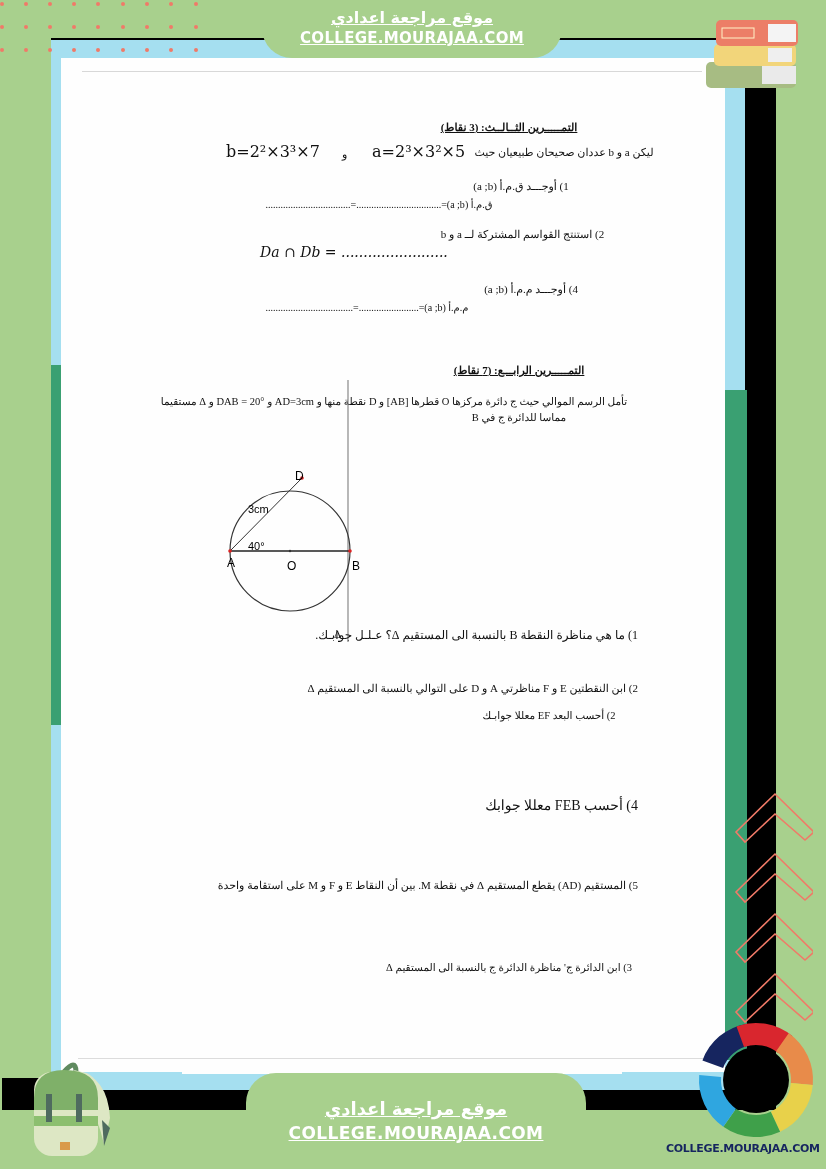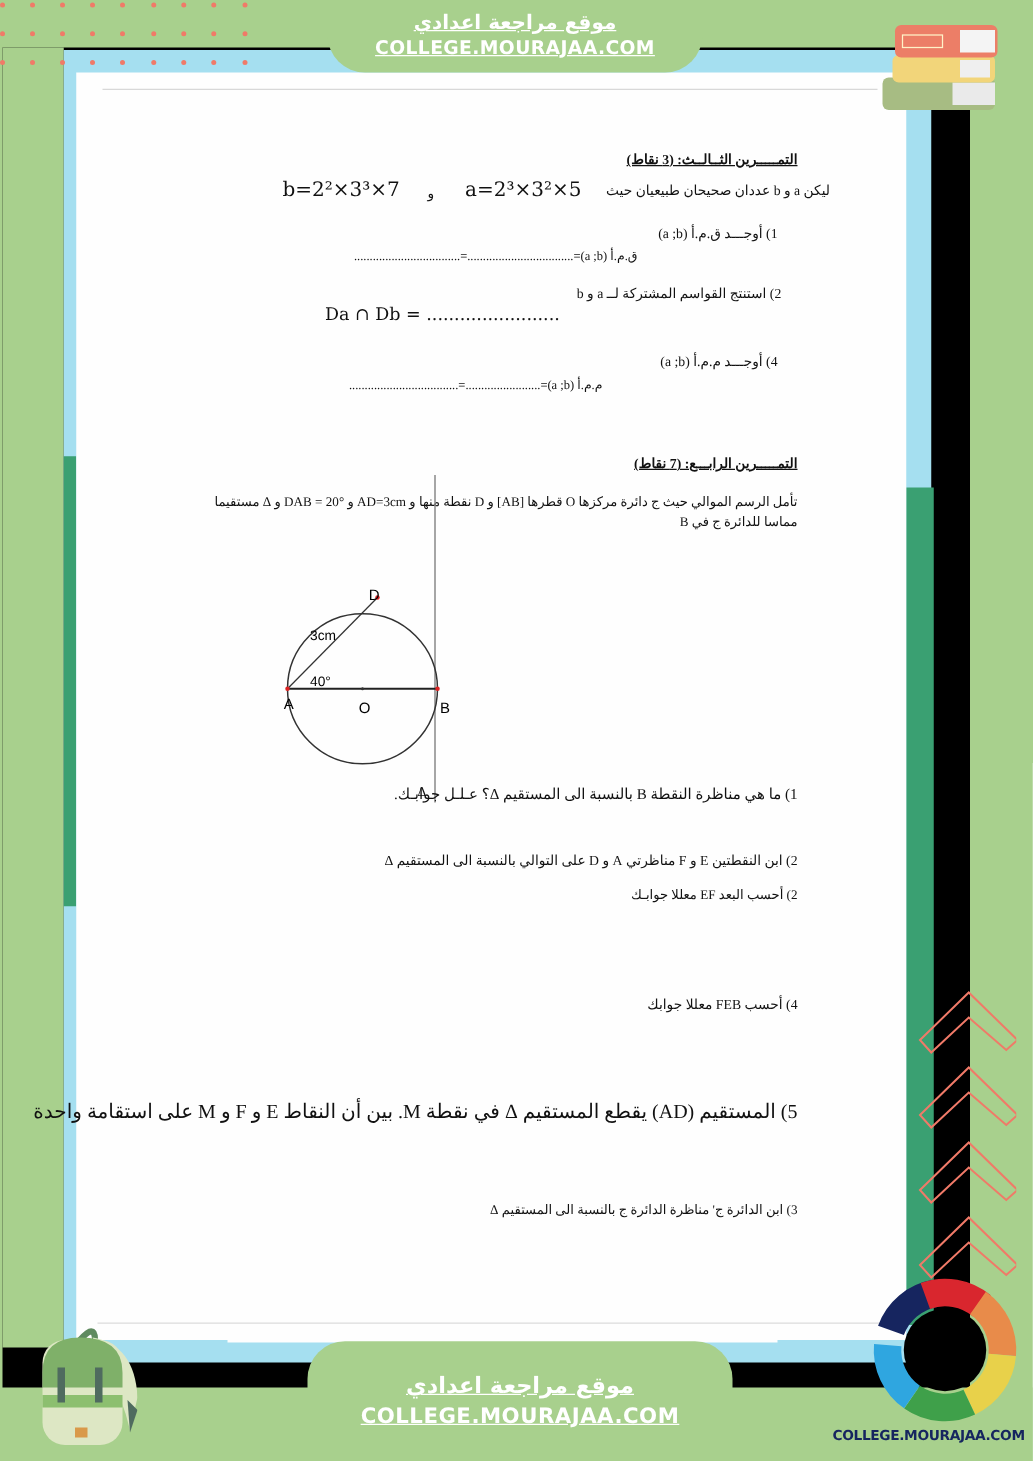--- a/index.html
+++ b/index.html
@@ -19,25 +19,25 @@
   .ruler { left:82px; top:71px; width:620px; height:1px; background:#d8d8d8; }
   .ruler-bottom { left:78px; top:1058px; width:630px; height:1px; background:#dcdcdc; }
   .dot { width:4px; height:4px; border-radius:50%; background:#f07a68; }
   .banner-top { left:262px; top:0; width:300px; height:58px; background:#a8d08d; border-radius:0 0 30px 30px; }
   .banner-bottom { left:246px; top:1073px; width:340px; height:96px; background:#a8d08d; border-radius:30px 30px 0 0; }
   .banner-text { color:#fff; text-align:center; font-weight:bold; text-decoration:underline; font-family:"DejaVu Sans", sans-serif; }
   .t-ar { font-size:16px; line-height:20px; }
   .t-en { font-size:15px; line-height:20px; letter-spacing:0.3px; }
   
   .doc { font-family:"Liberation Serif", serif; color:#111; }
-  .rtl { direction:rtl; text-align:right; unicode-bidi:plaintext; }
+  .rtl { direction:rtl; text-align:center; unicode-bidi:plaintext; }
   .h { font-weight:bold; text-decoration:underline; font-size:11px; }
   .line { font-size:11px; white-space:nowrap; }
   .math { font-family:"DejaVu Serif", serif; font-size:16px; }
-  .ital { font-family:"DejaVu Serif", serif; }
+  .ital { font-style:italic; font-family:"DejaVu Serif", serif; }
   .footer-logo-text { left:666px; top:1142px; width:150px; color:#16255f; font-weight:bold; font-size:11px; font-family:"DejaVu Sans", sans-serif; text-align:center; letter-spacing:-0.3px; }
 </style>
 </head>
 <body>
 
 <div class="abs black-frame"></div>
 <div class="abs green-top"></div>
 <div class="abs green-left"></div>
 <div class="abs green-right"></div>
 <div class="abs green-bottom"></div>
@@ -90,21 +90,21 @@
   <rect x="62" y="54" width="34" height="18" fill="#eaeaea"></rect>
   <rect x="14" y="32" width="82" height="22" rx="5" fill="#f2d57a"></rect>
   <rect x="68" y="36" width="24" height="14" fill="#efefef"></rect>
   <rect x="16" y="8" width="82" height="26" rx="5" fill="#ec7e67"></rect>
   <rect x="68" y="12" width="28" height="18" fill="#f4f4f4"></rect>
   <rect x="22" y="16" width="32" height="10" fill="none" stroke="#fff3c8" stroke-width="1"></rect>
 </svg>
 
 <div class="abs doc rtl h" style="left:380px;top:121px;width:258px">التمـــــرين الثــالــث: (3 نقاط)</div>
 
-<div class="abs doc rtl line" style="left:484px;top:146px;width:180px">ليكن a و b عددان صحيحان طبيعيان حيث</div>
+<div class="abs doc rtl line" style="left:474px;top:146px;width:180px">ليكن a و b عددان صحيحان طبيعيان حيث</div>
 <div class="abs doc math" style="left:372px;top:142px">a=2³×3²×5</div>
 <div class="abs doc line" style="left:342px;top:148px">و</div>
 <div class="abs doc math" style="left:226px;top:142px">b=2²×3³×7</div>
 
 <div class="abs doc rtl line" style="left:420px;top:180px;width:202px">1) أوجـــد ق.م.أ (a ;b)</div>
 <div class="abs doc rtl line" style="left:248px;top:199px;width:262px;font-size:10px">ق.م.أ (a ;b)=..................................=..................................</div>
 
 <div class="abs doc rtl line" style="left:420px;top:228px;width:205px">2) استنتج القواسم المشتركة لــ a و b</div>
 <div class="abs doc ital" style="left:260px;top:244px;font-size:14px">Da ∩ Db = ........................</div>
 
@@ -129,22 +129,22 @@
 <div class="abs" style="left:248px;top:503px;font-size:11px;font-family:'Liberation Sans',sans-serif">3cm</div>
 <div class="abs" style="left:248px;top:540px;font-size:11px;font-family:'Liberation Sans',sans-serif">40°</div>
 <div class="abs" style="left:227px;top:556px;font-size:12px;font-family:'Liberation Sans',sans-serif">A</div>
 <div class="abs" style="left:287px;top:559px;font-size:12px;font-family:'Liberation Sans',sans-serif">O</div>
 <div class="abs" style="left:352px;top:559px;font-size:12px;font-family:'Liberation Sans',sans-serif">B</div>
 <div class="abs doc" style="left:334px;top:628px;font-size:11px">Δ</div>
 
 <div class="abs doc rtl line" style="left:360px;top:628px;width:278px;font-size:12px">1) ما هي مناظرة النقطة B بالنسبة الى المستقيم Δ؟ عـلـل جوابـك.</div>
 <div class="abs doc rtl line" style="left:330px;top:682px;width:308px;font-size:11px">2) ابن النقطتين E و F مناظرتي A و D على التوالي بالنسبة الى المستقيم Δ</div>
 <div class="abs doc rtl line" style="left:460px;top:709px;width:178px;font-size:10.5px">2) أحسب البعد EF معللا جوابـك</div>
-<div class="abs doc rtl line" style="left:500px;top:797px;width:138px;font-size:11px">4) أحسب FEB معللا جوابك</div>
-<div class="abs doc rtl line" style="left:250px;top:879px;width:388px;font-size:16px">5) المستقيم (AD) يقطع المستقيم Δ في نقطة M. بين أن النقاط E و F و M على استقامة واحدة</div>
+<div class="abs doc rtl line" style="left:500px;top:797px;width:138px;font-size:14px">4) أحسب FEB معللا جوابك</div>
+<div class="abs doc rtl line" style="left:250px;top:879px;width:388px;font-size:11px">5) المستقيم (AD) يقطع المستقيم Δ في نقطة M. بين أن النقاط E و F و M على استقامة واحدة</div>
 <div class="abs doc rtl line" style="left:380px;top:961px;width:258px;font-size:10.5px">3) ابن الدائرة ج' مناظرة الدائرة ج بالنسبة الى المستقيم Δ</div>
 
 <svg class="abs" style="left:733px;top:792px" width="80" height="250">
   <g fill="none" stroke="#f07a68" stroke-width="1.6">
     <path d="M3 40 L42 2 L81 40 L72 48 L42 22 L12 50 Z"></path>
     <path d="M3 100 L42 62 L81 100 L72 108 L42 82 L12 110 Z"></path>
     <path d="M3 160 L42 122 L81 160 L72 168 L42 142 L12 170 Z"></path>
     <path d="M3 220 L42 182 L81 220 L72 228 L42 202 L12 230 Z"></path>
   </g>
 </svg>

